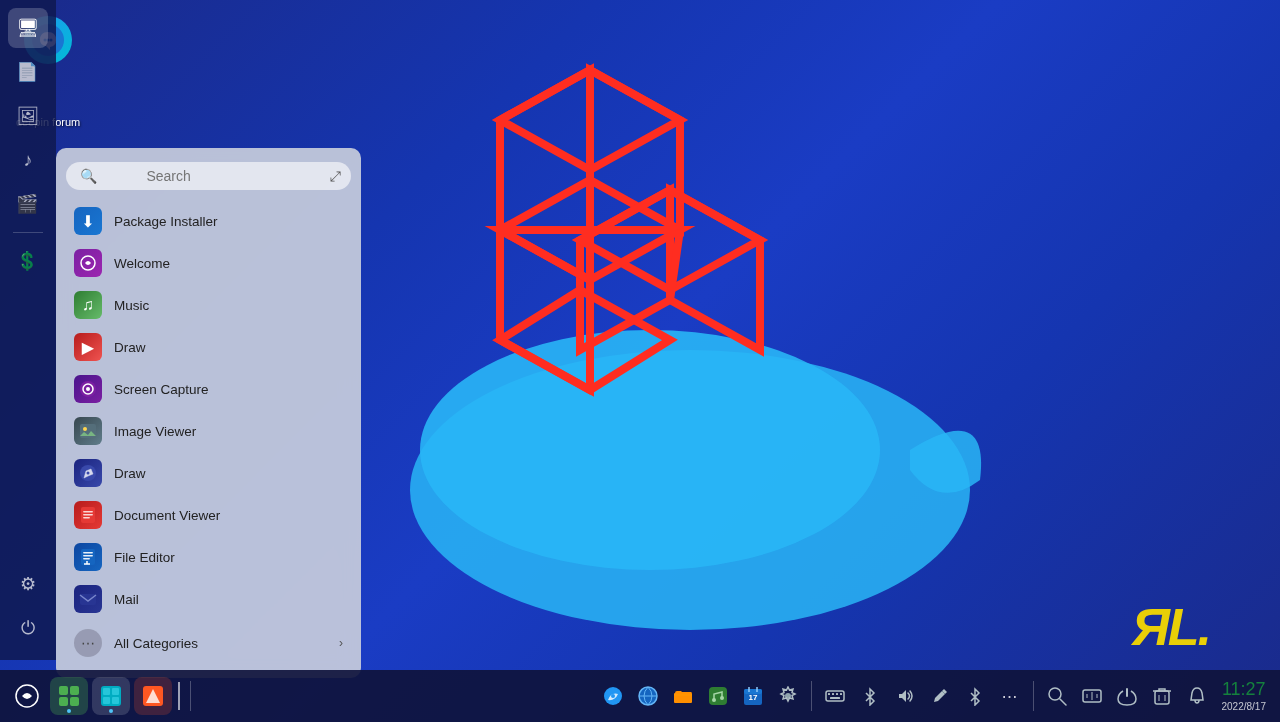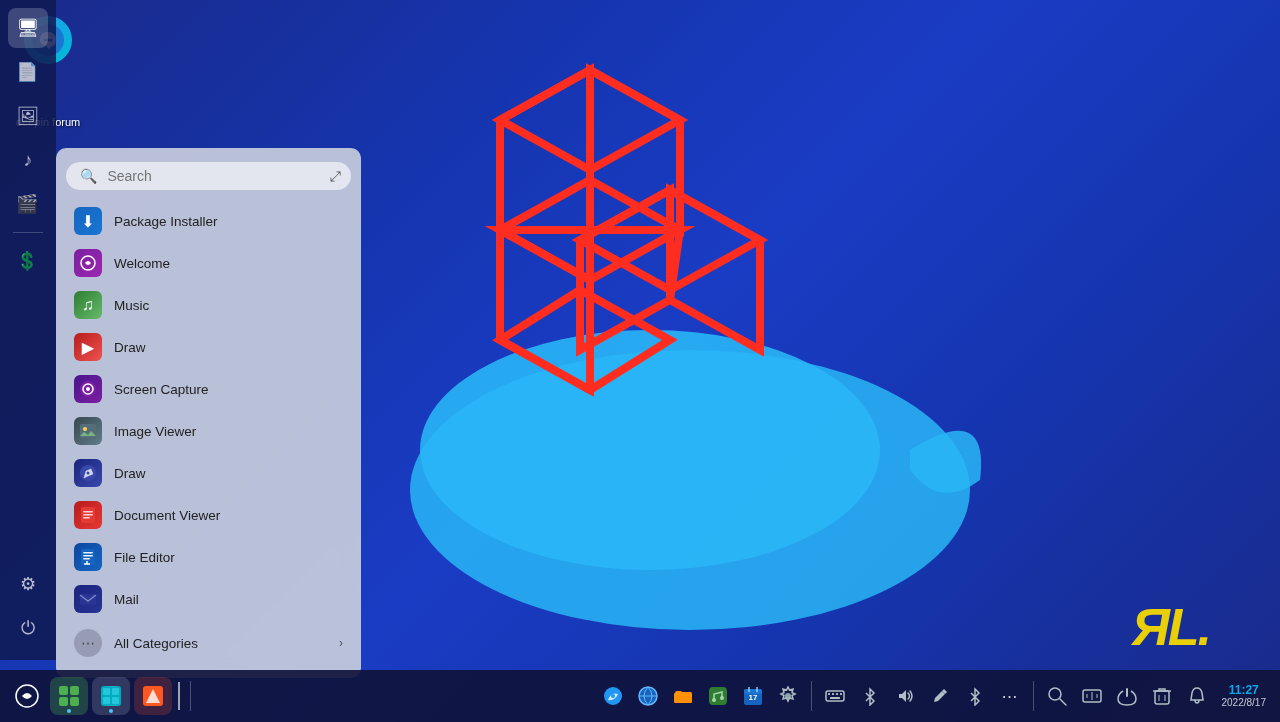--- a/index.html
+++ b/index.html
@@ -124,20 +124,21 @@
       position: relative;
     }
     .search-bar input {
       border: none;
       background: transparent;
       outline: none;
       font-size: 14px;
       color: #333;
       width: 100%;
       padding-left: 4px;
+      margin-left: 39px;
     }
     .search-icon-svg {
       color: #666;
       font-size: 14px;
       margin-right: 6px;
     }
     .expand-btn {
       position: absolute;
       right: 10px;
       top: 50%;
@@ -281,23 +282,23 @@
     .taskbar-clock {
       display: flex;
       flex-direction: column;
       align-items: center;
       padding: 2px 6px;
       cursor: pointer;
       border-radius: 6px;
       min-width: 54px;
     }
     .clock-time {
-      font-size: 12px;
-      color: #0ea5e9;
-      font-weight: 700;
+      font-size: 18px;
+      color: #15803d;
+      font-weight: 400;
       line-height: 1.2;
     }
     .clock-date {
       font-size: 10px;
       color: rgba(255,255,255,0.75);
       line-height: 1.2;
     }
 
     
     .rl-logo {

